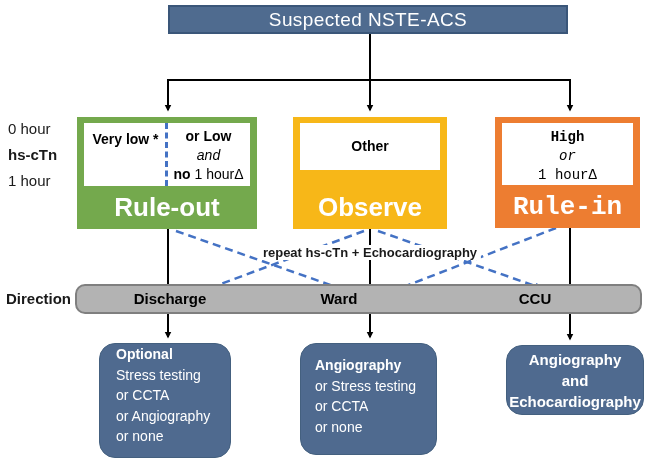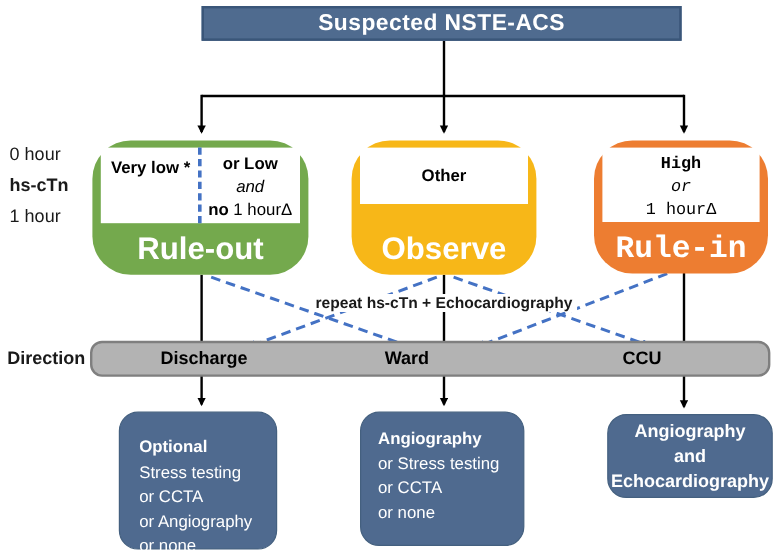--- a/index.html
+++ b/index.html
@@ -9,27 +9,27 @@
   }
   .connectors{position:absolute;left:0;top:0;z-index:1;}
   .b{font-weight:bold;}
   .i{font-style:italic;}
 
   
   .header-box{
     position:absolute;left:168px;top:5px;width:400px;height:29px;z-index:2;
     background:#4F6B8F;border:2px solid #3A5679;box-sizing:border-box;
     display:flex;align-items:center;justify-content:center;
-    color:#fff;font-weight:bold;font-size:19px;letter-spacing:0.4px;
+    color:#fff;font-weight:normal;font-size:19px;letter-spacing:0.4px;
   }
 
   
   .tri-box{
     position:absolute;top:117px;z-index:2;box-sizing:border-box;
-    display:flex;flex-direction:column;padding:6px 7px 0 7px;border-radius:32px;
+    display:flex;flex-direction:column;padding:6px 7px 0 7px;
   }
   .ruleout{left:77px;width:180px;height:112px;background:#74A94D;}
   .observe{left:293px;width:154px;height:112px;background:#F7B718;gap:16px;}
   .rulein{left:495px;width:145px;height:111px;background:#ED7D31;font-family:Liberation Mono, monospace;}
   .criteria{
     flex:1;background:#fff;position:relative;font-size:14px;line-height:19px;
     display:flex;align-items:stretch;justify-content:center;text-align:center;color:#000;
   }
   .criteria.center-one{align-items:center;}
   .criteria.col{flex-direction:column;align-items:center;justify-content:flex-start;padding-top:5px;}
@@ -62,21 +62,21 @@
     position:absolute;top:0;height:26px;line-height:26px;
     transform:translateX(-50%);font-weight:bold;font-size:15px;color:#000;white-space:nowrap;
   }
   .d0{left:93px;} .d1{left:262px;} .d2{left:458px;text-align:right;}
 
   
   .out-box{
     position:absolute;z-index:2;background:#4F6A8F;border:1px solid #44607F;
     border-radius:16px;box-sizing:border-box;color:#fff;font-size:14px;line-height:20.5px;
   }
-  .b1{left:99px;top:343px;width:132px;height:115px;padding:18px 4px 0 16px;}
+  .b1{left:99px;top:343px;width:132px;height:115px;padding:0 4px 0 16px;}
   .b2{left:300px;top:343px;width:137px;height:112px;padding:11px 4px 0 14px;}
   .b3{
     left:506px;top:345px;width:138px;height:70px;
     display:flex;flex-direction:column;align-items:center;justify-content:center;
     font-weight:bold;font-size:15px;line-height:21px;text-align:center;
   }
 </style>
 </head>
 <body>
 

